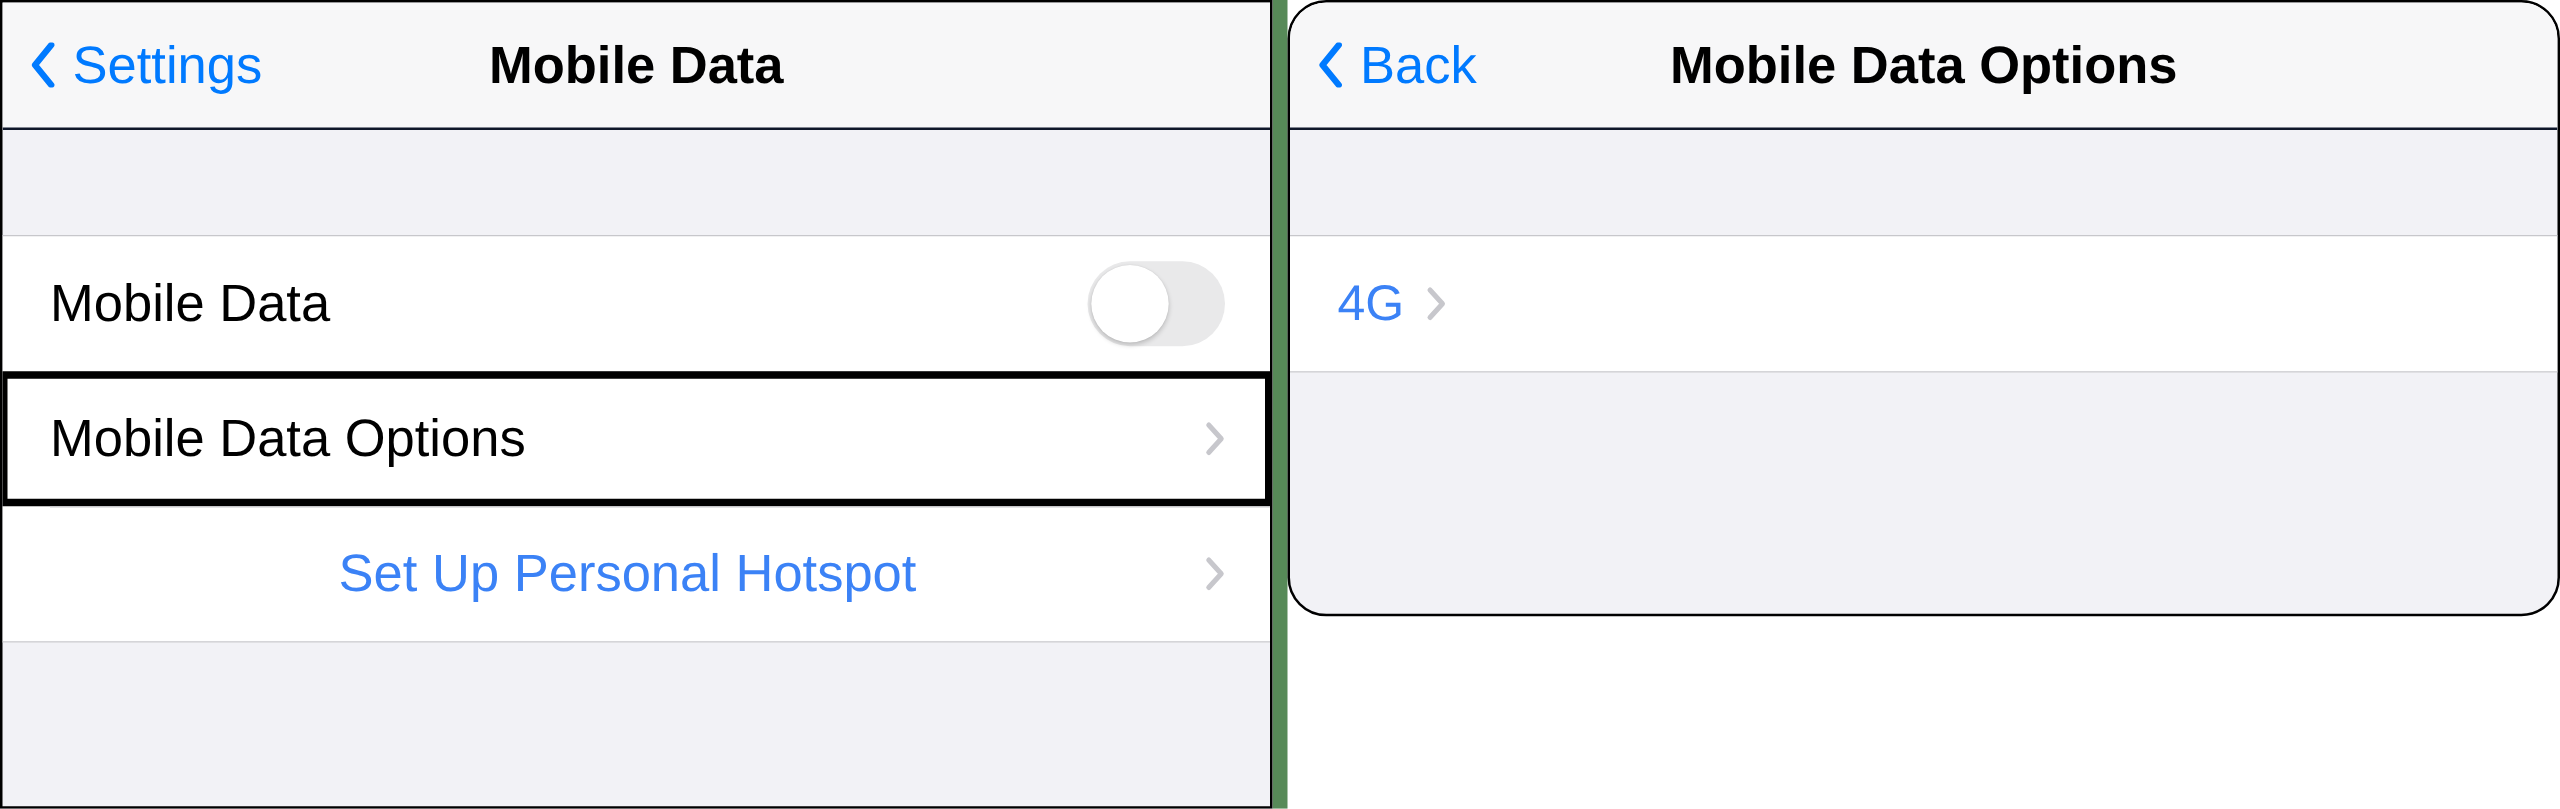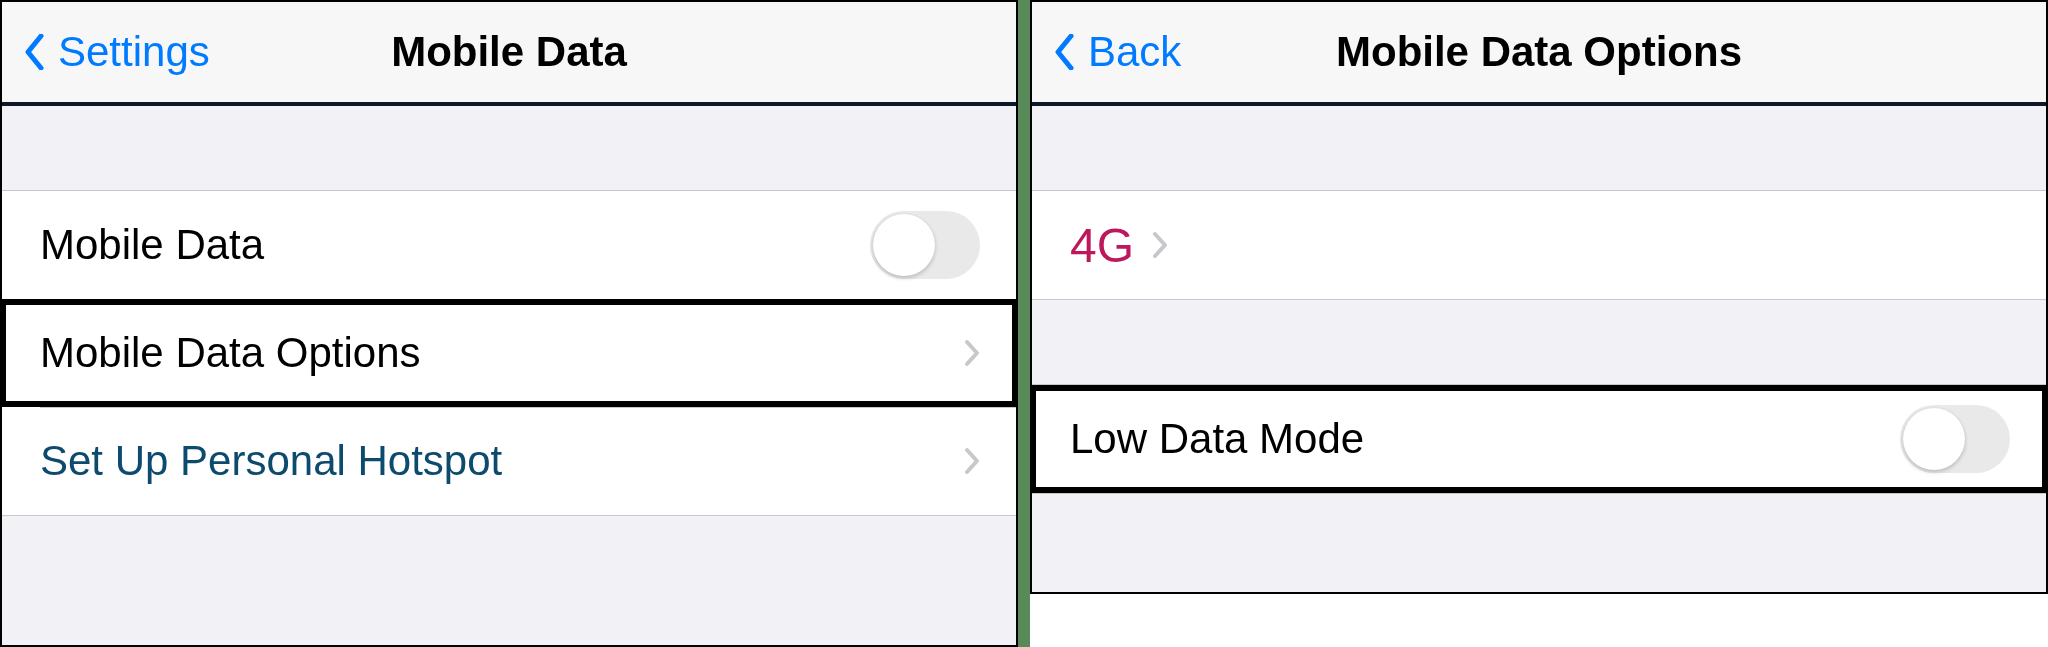--- a/index.html
+++ b/index.html
@@ -28,28 +28,29 @@
     width: 1018px;
     height: 647px;
   }
   .divider {
     width: 12px;
     height: 647px;
     background: #578a58; 
   }
   .pane.right {
     width: 1018px;
-    height: 594px;
+    height: 493px;
+    border-radius: 31px;
   }
   
   .navbar {
     position: relative;
     height: 100px;
     background: #f7f7f8;
-    border-bottom: 4px solid #0f172a;
+    border-bottom: 2px solid #0f172a;
     display: flex;
     align-items: center;
     justify-content: center;
   }
   .back-button {
     position: absolute;
     left: 22px;
     top: 0;
     height: 100%;
     display: flex;
@@ -98,25 +99,26 @@
     right: 0;
     height: 1px;
     background: #c7c7cb;
   }
   .row-label {
     font-size: 42px;
     color: #000;
     flex: 1 1 auto;
   }
   .row-label.muted {
-    color: #0c4a6e;
+    color: #3b82f6;
+    text-align: center;
   }
   .row-value {
-    font-size: 48px;
-    color: #be185d;
+    font-size: 40px;
+    color: #3b82f6;
     margin-right: 18px;
   }
   .chevron-right {
     width: 16px;
     height: 28px;
     flex: 0 0 auto;
     color: #c7c7cc;
   }
   
   .toggle {
@@ -227,25 +229,17 @@
         <div class="row">
           <div class="row-value">4G</div>
           <svg class="chevron-right" viewBox="0 0 16 28">
             <polyline points="3,3 13,14 3,25" fill="none" stroke="#c7c7cc" stroke-width="4" stroke-linecap="round" stroke-linejoin="round"></polyline>
           </svg>
         </div>
       </div>
 
       <div style="height:84px"></div>
 
-      <div class="group">
-        <div class="row highlight">
-          <div class="row-label">Low Data Mode</div>
-          <div class="toggle off">
-            <div class="toggle-knob"></div>
-          </div>
-        </div>
-      </div>
 
     </div>
   </div>
 
 </div>
 
 </body></html>

